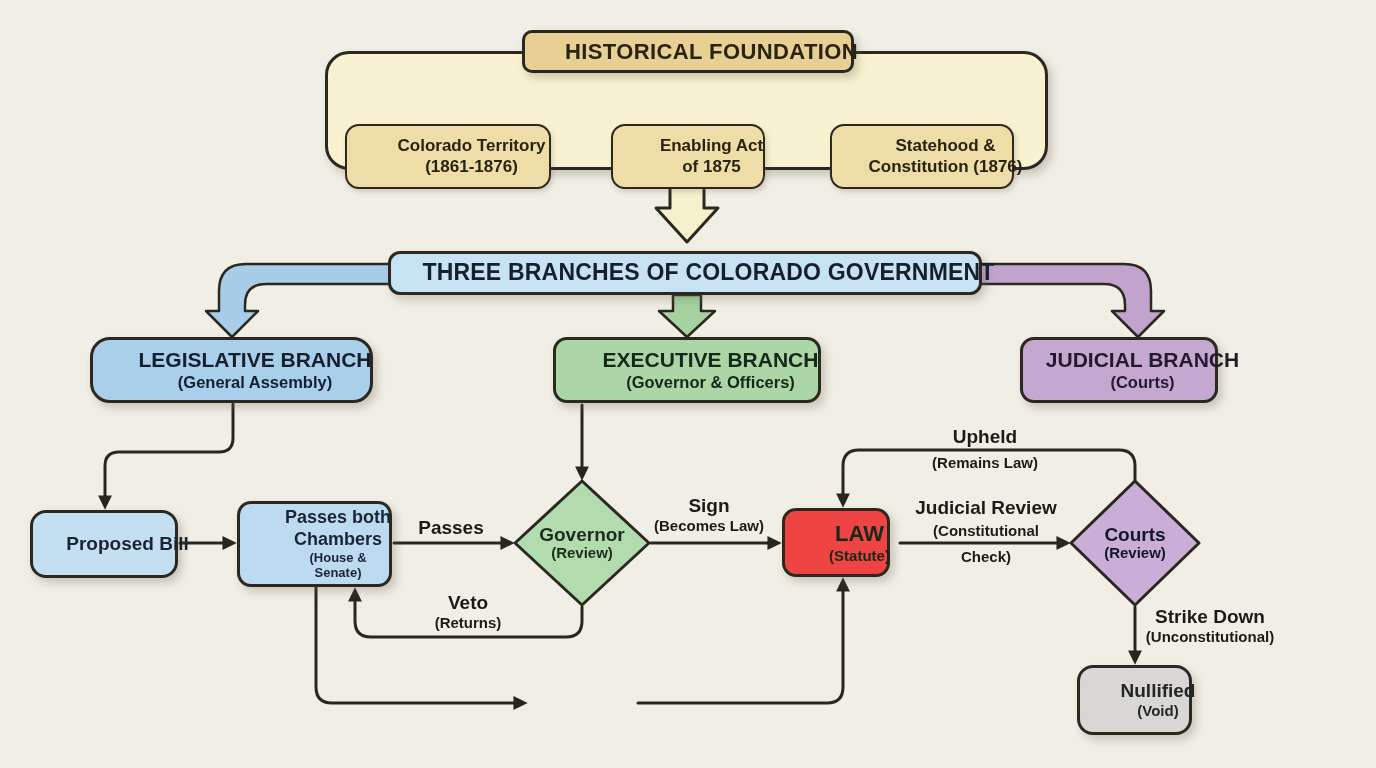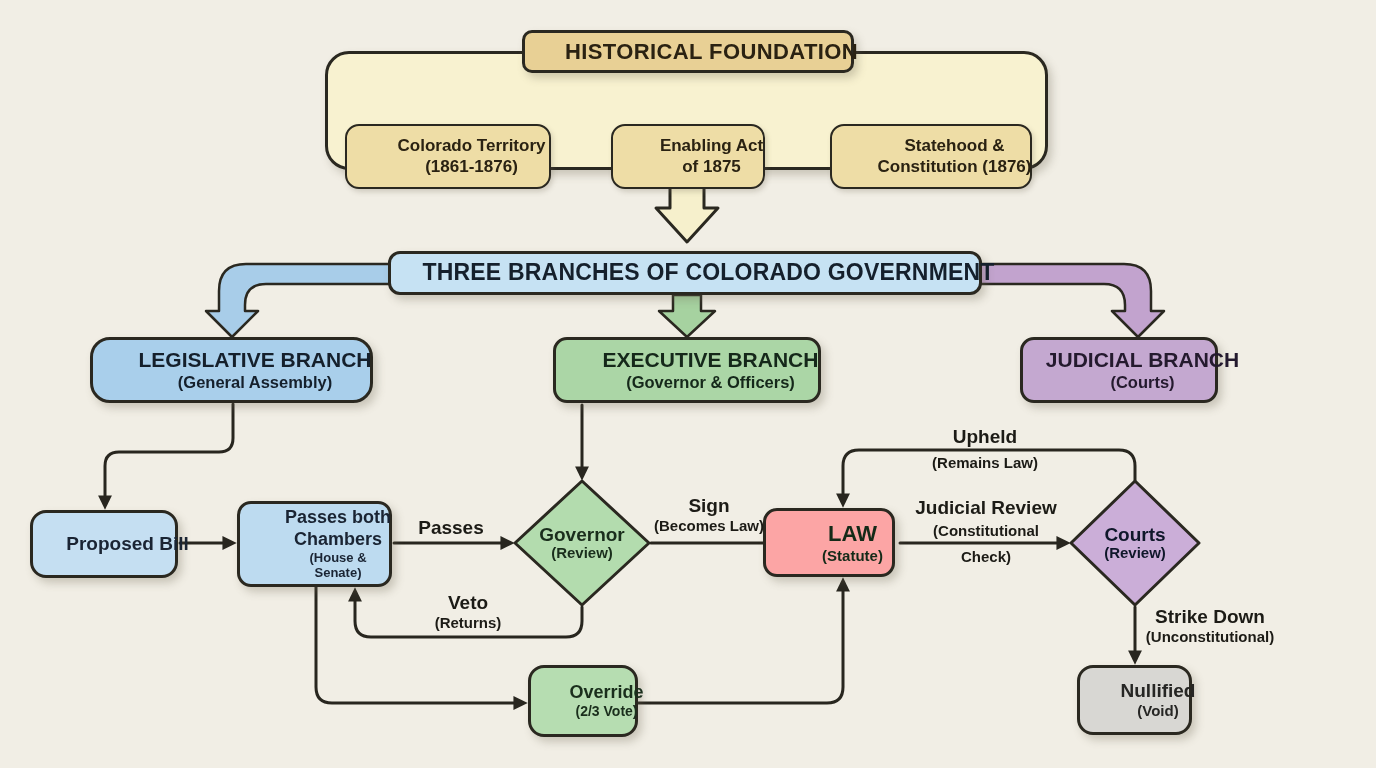--- a/index.html
+++ b/index.html
@@ -24,36 +24,36 @@
   .lbl .big{font-weight:bold;font-size:19px;}
   .lbl .sm{font-weight:600;font-size:15px;}
   
   #hist-container{left:325px;top:51px;width:723px;height:119px;background:#f8f2d0;border-radius:24px;z-index:2;}
   #hist-header{left:522px;top:30px;width:332px;height:43px;background:#e8d095;border-radius:10px;
     font-weight:bold;font-size:22px;letter-spacing:.4px;color:#2a2212;}
   .hist-item{top:88px;height:65px;background:#eedda6;border-radius:14px;border-width:2.5px;
     font-weight:600;font-size:17px;color:#2a2212;box-shadow:2px 3px 5px rgba(110,104,84,.25);margin-top:36px;}
   #hist-item-0{left:345px;width:206px;}
   #hist-item-1{left:611px;width:154px;}
-  #hist-item-2{left:830px;width:202px;}
+  #hist-item-2{left:830px;width:184px;}
   
   #branches-title{left:388px;top:251px;width:594px;height:44px;background:#c6e2f3;border-radius:12px;
     font-weight:bold;font-size:23px;letter-spacing:.2px;color:#15202c;}
   .branch .l1{font-weight:bold;font-size:21px;}
   .branch .l2{font-weight:600;font-size:16.5px;}
   #branch-legislative{left:90px;top:337px;width:283px;height:66px;background:#a9cfeb;border-radius:20px;color:#15202c;}
   #branch-executive{left:553px;top:337px;width:268px;height:66px;background:#abd6a6;border-radius:14px;color:#15281a;}
   #branch-judicial{left:1020px;top:337px;width:198px;height:66px;background:#c4a8d0;border-radius:14px;color:#241a2e;}
   
   #node-proposed-bill{left:30px;top:510px;width:148px;height:68px;background:#c5dff2;border-radius:16px;
     font-weight:bold;font-size:19px;color:#1a2433;}
   #node-chambers{left:237px;top:501px;width:155px;height:86px;background:#bddbf0;border-radius:14px;color:#1a2433;}
   #node-chambers .l1{font-weight:bold;font-size:18px;}
   #node-chambers .l3{font-weight:bold;font-size:13px;}
-  #node-law{left:763px;top:508px;width:132px;height:69px;background:#fca5a5;border-radius:14px;color:#142a18;}
+  #node-law{left:782px;top:508px;width:108px;height:69px;background:#ef4444;border-radius:14px;color:#142a18;}
   #node-law .l1{font-weight:bold;font-size:22px;}
   #node-law .l2{font-weight:600;font-size:15px;}
   #node-override{left:528px;top:665px;width:110px;height:72px;background:#b6ddb1;border-radius:16px;color:#1a2e1c;}
   #node-override .l1{font-weight:bold;font-size:18px;}
   #node-override .l2{font-weight:600;font-size:14px;}
   #node-nullified{left:1077px;top:665px;width:115px;height:70px;background:#d8d7d3;border-radius:16px;color:#262624;}
   #node-nullified .l1{font-weight:bold;font-size:19px;}
   #node-nullified .l2{font-weight:600;font-size:15px;}
   
   .dlabel{position:absolute;z-index:4;display:flex;flex-direction:column;align-items:center;
@@ -151,24 +151,20 @@
   </div>
   <div class="node" id="node-chambers">
     <span class="l1">Passes both</span>
     <span class="l1">Chambers</span>
     <span class="l3">(House &amp; Senate)</span>
   </div>
   <div class="node" id="node-law">
     <span class="l1">LAW</span>
     <span class="l2">(Statute)</span>
   </div>
-  <div class="node" id="node-override">
-    <span class="l1">Override</span>
-    <span class="l2">(2/3 Vote)</span>
-  </div>
   <div class="node" id="node-nullified">
     <span class="l1">Nullified</span>
     <span class="l2">(Void)</span>
   </div>
 
   <div class="dlabel" id="dlabel-governor">
     <span class="l1">Governor</span>
     <span class="l2">(Review)</span>
   </div>
   <div class="dlabel" id="dlabel-courts">

